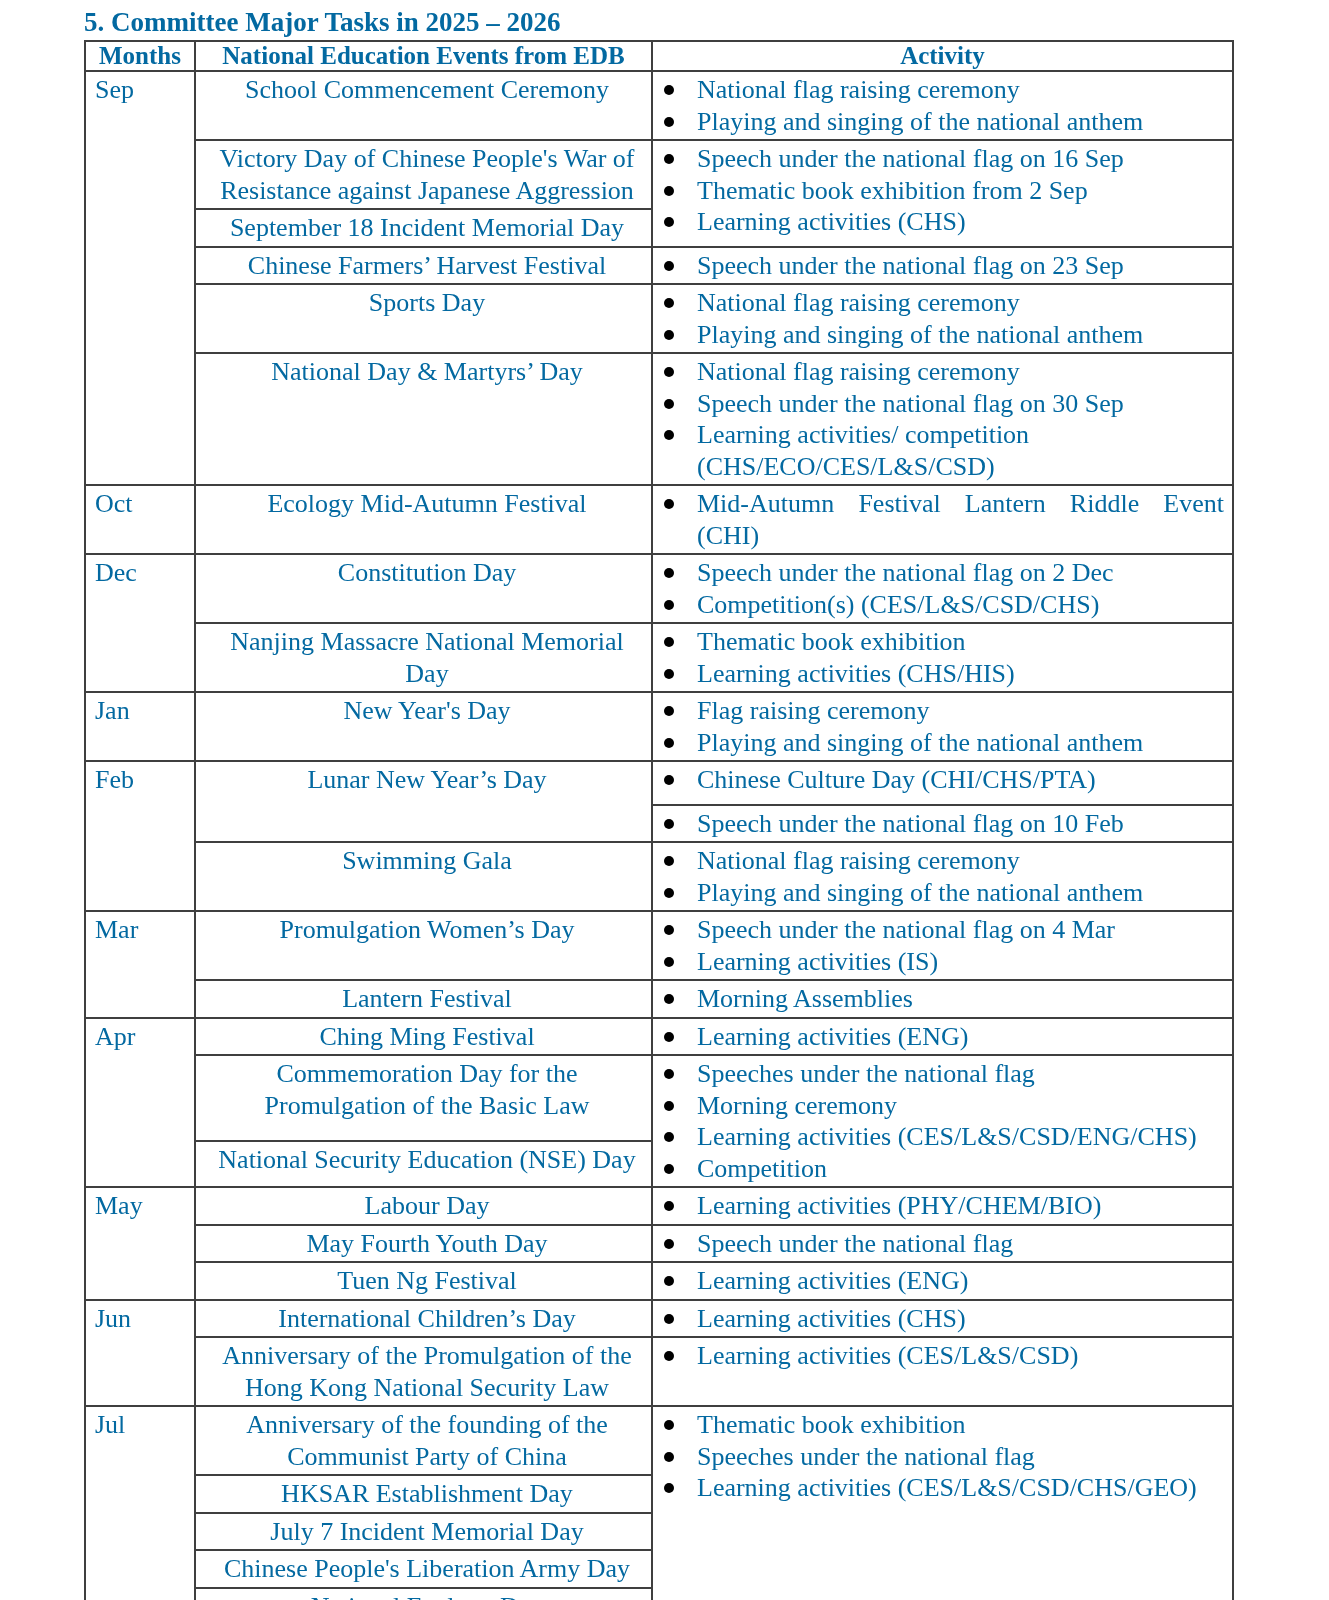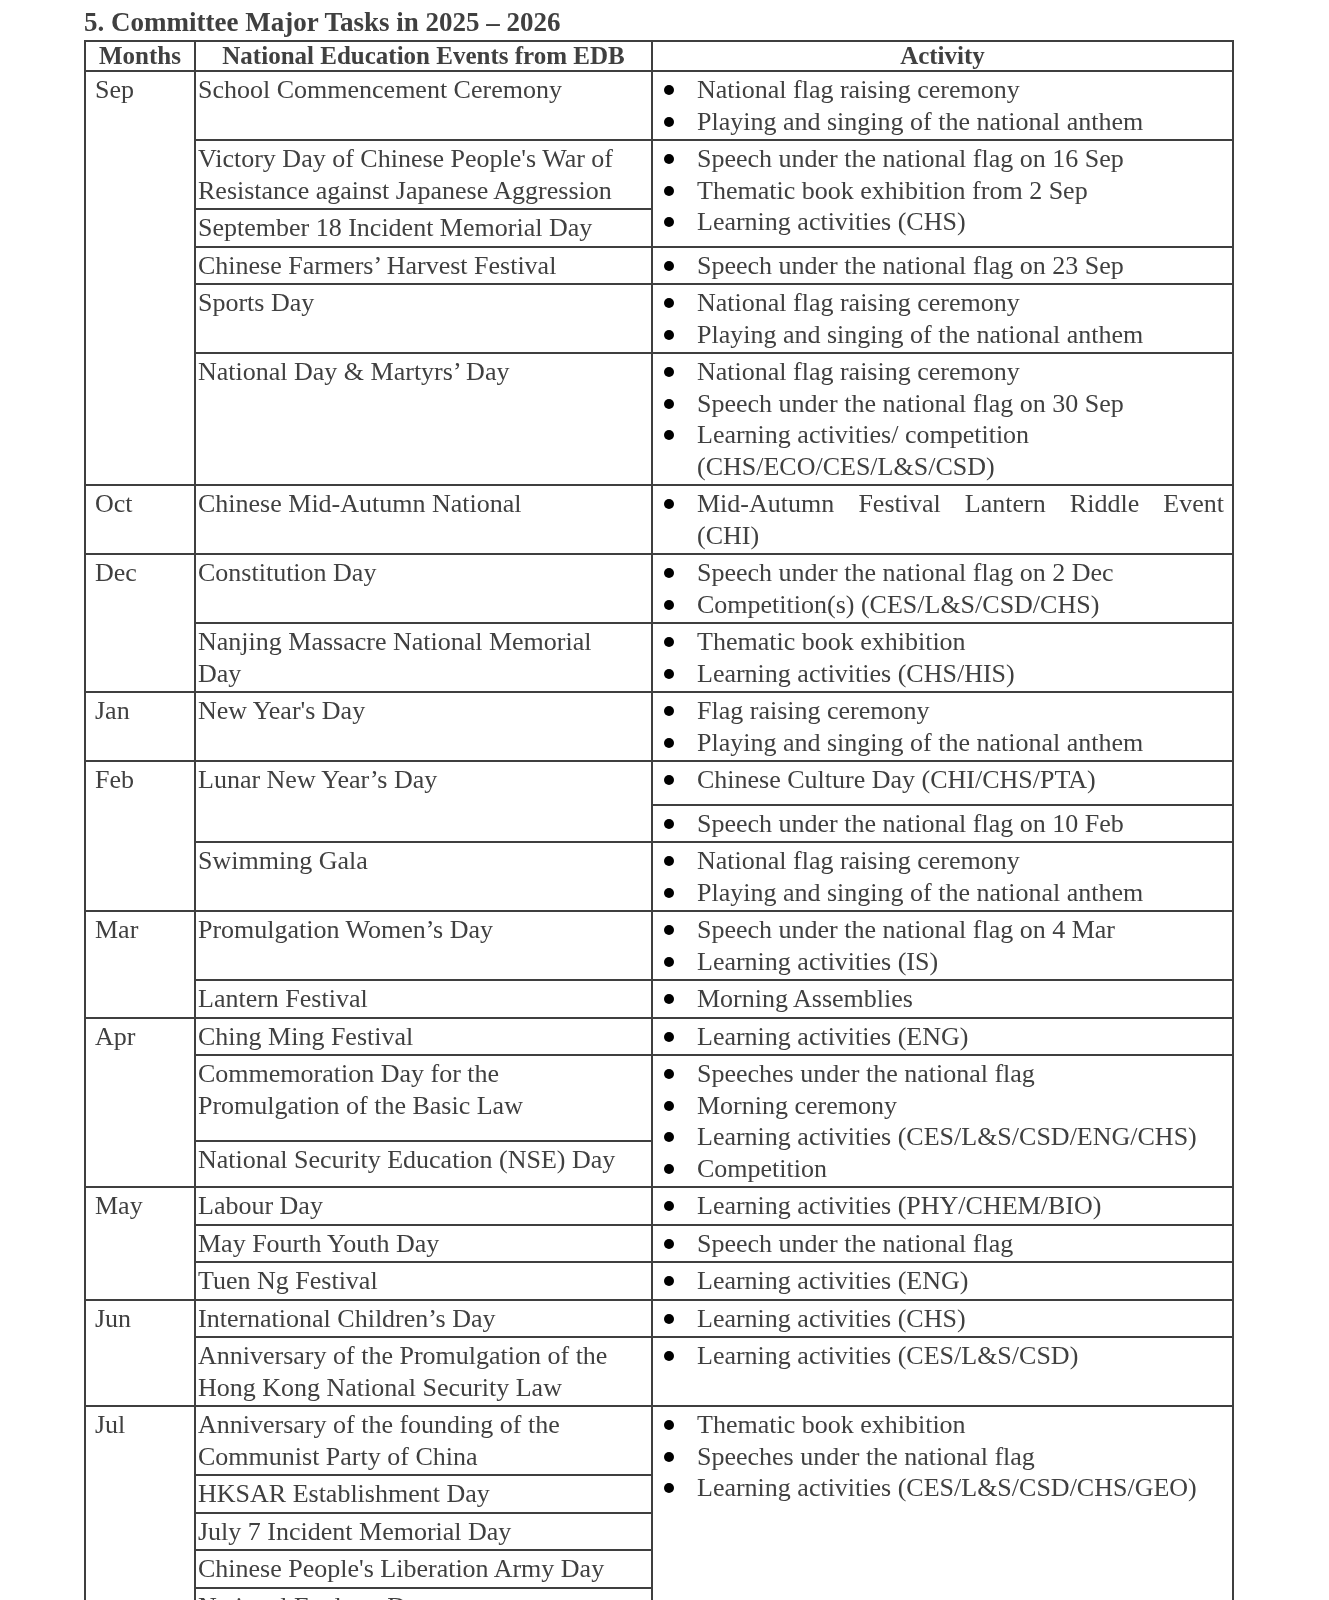--- a/index.html
+++ b/index.html
@@ -9,21 +9,21 @@
     width: 1329px;
     height: 1600px;
     overflow: hidden;
   }
   .page {
     position: relative;
     width: 1329px;
     height: 1576px;
     background: #ffffff;
     font-family: "Liberation Serif", "DejaVu Serif", serif;
-    color: #404040;
+    color: #0369a1;
     box-sizing: border-box;
     padding: 7px 0 0 84px;
   }
   .doc-title {
     font-size: 27px;
     font-weight: bold;
     line-height: 31px;
     margin: 0 0 2px 0;
     letter-spacing: 0px;
     white-space: nowrap;
@@ -51,21 +51,22 @@
     overflow: hidden;
   }
   table.schedule td {
     font-size: 26px;
     line-height: 31.5px;
   }
   td.month-cell {
     padding: 2px 4px 2px 9px;
   }
   td.event-cell {
-    padding: 2px 5px 2px 2px;
+    padding: 2px 5px 2px 12px;
+    text-align: center;
   }
   td.activity-cell {
     padding: 2px 8px 2px 0;
   }
   ul.bullets {
     list-style: none;
     margin: 0;
     padding: 0;
   }
   ul.bullets li {
@@ -151,21 +152,21 @@
           <td class="activity-cell">
             <ul class="bullets">
               <li><span class="bullet-glyph"></span><span class="bullet-text">National flag raising ceremony</span></li>
               <li><span class="bullet-glyph"></span><span class="bullet-text">Speech under the national flag on 30 Sep</span></li>
               <li><span class="bullet-glyph"></span><span class="bullet-text">Learning activities/ competition<br>(CHS/ECO/CES/L&amp;S/CSD)</span></li>
             </ul>
           </td>
         </tr>
         <tr>
           <td class="month-cell" rowspan="1">Oct</td>
-          <td class="event-cell">Chinese Mid-Autumn National</td>
+          <td class="event-cell">Ecology Mid-Autumn Festival</td>
           <td class="activity-cell">
             <ul class="bullets">
               <li class="justify"><span class="bullet-glyph"></span><span class="bullet-text">Mid-Autumn Festival Lantern Riddle Event<br>(CHI)</span></li>
             </ul>
           </td>
         </tr>
         <tr>
           <td class="month-cell" rowspan="2">Dec</td>
           <td class="event-cell">Constitution Day</td>
           <td class="activity-cell">

